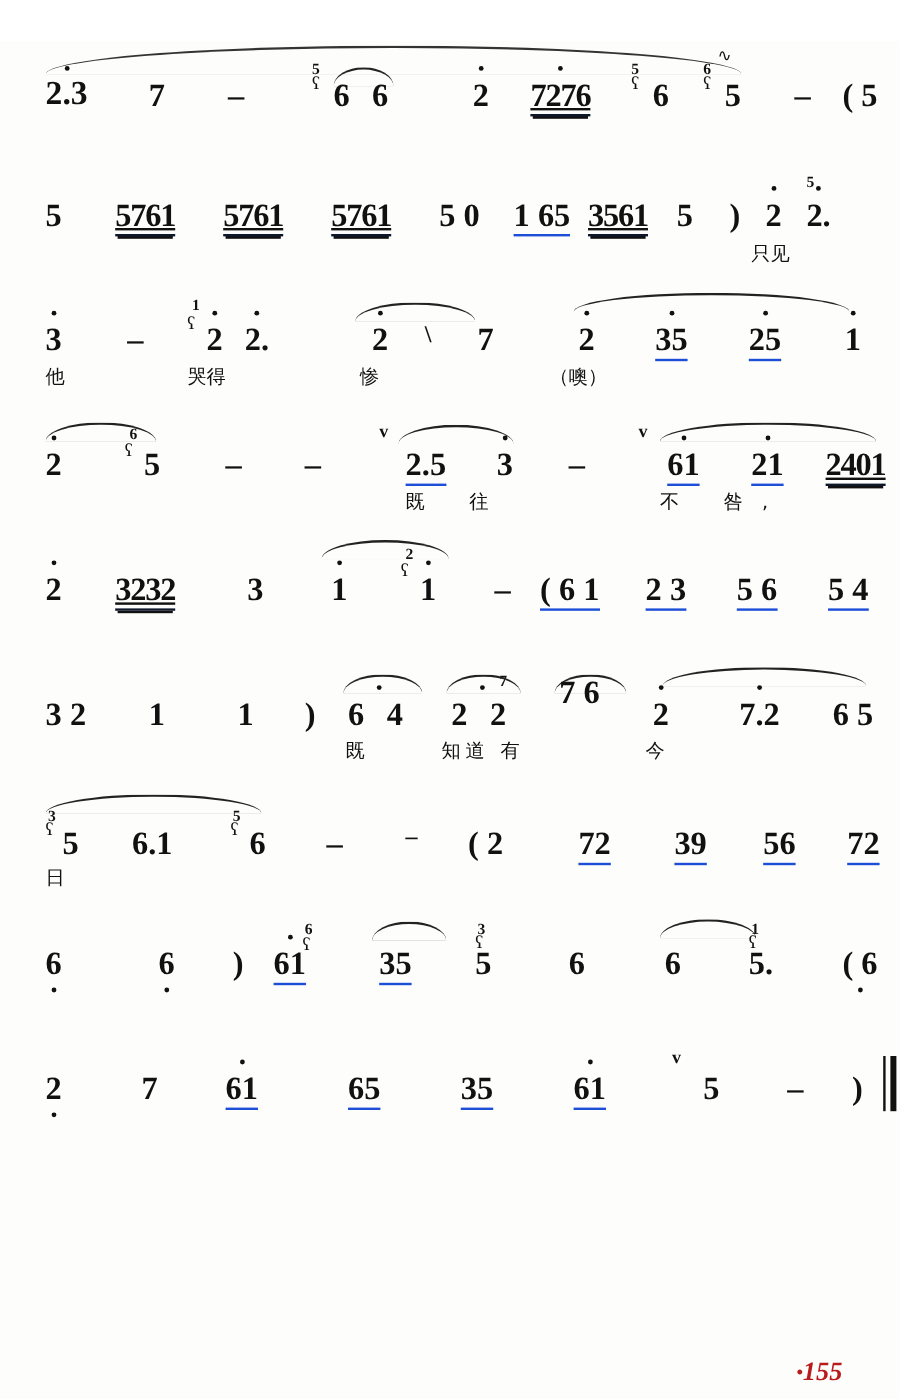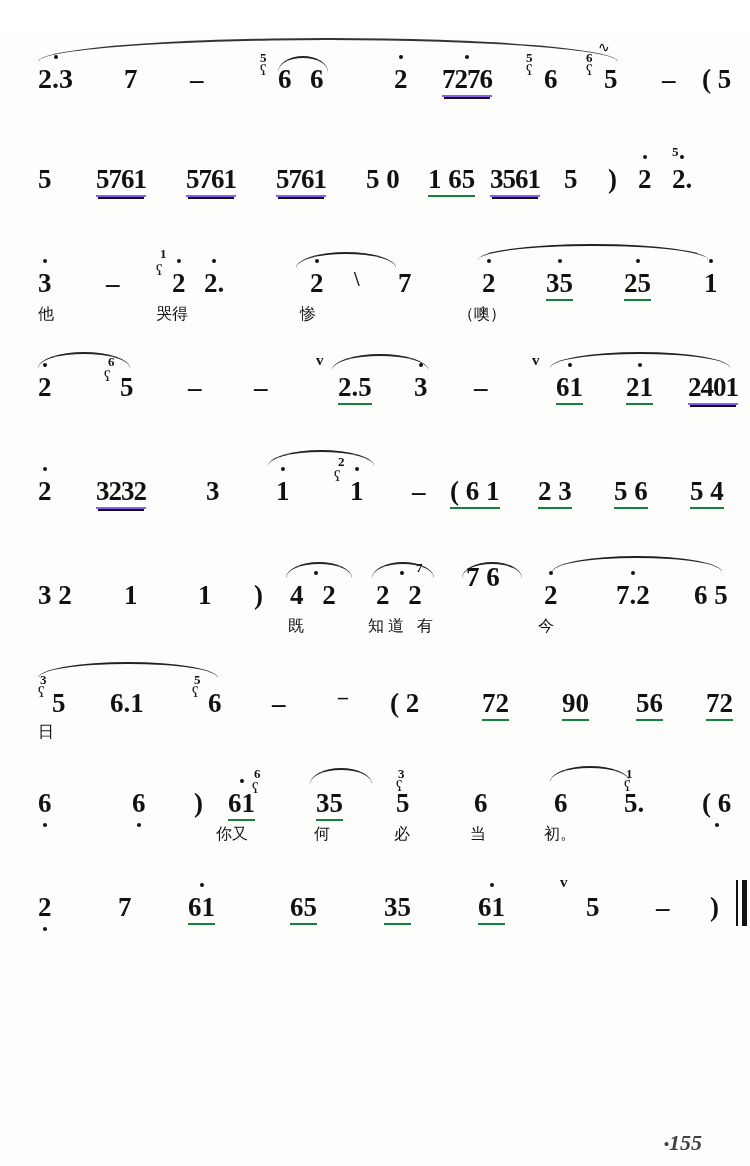--- a/index.html
+++ b/index.html
@@ -75,27 +75,28 @@
     left: 50%;
     transform: translateX(-50%);
     bottom: -9px;
     width: 4px;
     height: 4px;
     border-radius: 50%;
     background: #111;
   }
   
   .u1 {
-    border-bottom: 2px solid #15803d;
+    border-bottom: 2px solid #1d4ed8;
     padding-bottom: 1px;
   }
   .u2 {
-    border-bottom: 2px solid #8b5cf6;
+    border-bottom: 2px solid #0f172a;
     padding-bottom: 1px;
     box-shadow: 0 4px 0 -2px #111;
+    text-decoration: underline;
   }
 
   
   .slur {
     position: absolute;
     border-top: 2px solid #222;
     border-radius: 50%/100% 100% 0 0;
     height: 14px;
     border-left: none;
     border-right: none;
@@ -154,21 +155,21 @@
 
   
   .page-number {
     position: absolute;
     right: 48px;
     bottom: 44px;
     font-family: "Liberation Serif", serif;
     font-weight: bold;
     font-style: italic;
     font-size: 22px;
-    color: #404040;
+    color: #b91c1c;
   }
   .page-number .lead {
     font-size: 15px;
     vertical-align: middle;
   }
 </style>
 </head>
 <body>
 
 <div class="page">
@@ -207,20 +208,23 @@
       <span class="cell u2" style="position:absolute;left:238px;top:26px;letter-spacing:-1px;">5761</span>
       <span class="cell" style="position:absolute;left:328px;top:26px;">5 0</span>
       <span class="cell u1" style="position:absolute;left:390px;top:26px;">1 65</span>
       <span class="cell u2" style="position:absolute;left:452px;top:26px;letter-spacing:-1px;">3561</span>
       <span class="cell" style="position:absolute;left:526px;top:26px;">5</span>
       <span class="cell" style="position:absolute;left:570px;top:26px;">)</span>
       <span class="cell dot-up" style="position:absolute;left:600px;top:26px;">2</span>
       <span class="grace" style="left:634px;top:8px;">5</span>
       <span class="cell dot-up" style="position:absolute;left:634px;top:26px;">2.</span>
     </div>
+    <div class="lyrics">
+      <span class="lyr" style="left:588px;top:2px;">只见</span>
+    </div>
   </div>
 
   <div class="system">
     <div class="notes">
       <span class="cell dot-up" style="position:absolute;left:0px;top:26px;">3</span>
       <span class="cell" style="position:absolute;left:68px;top:26px;">–</span>
       <span class="grace" style="left:122px;top:6px;">1</span>
       <span class="curl" style="left:118px;top:22px;">ʕ</span>
       <span class="cell dot-up" style="position:absolute;left:134px;top:26px;">2</span>
       <span class="cell dot-up" style="position:absolute;left:166px;top:26px;">2.</span>
@@ -255,20 +259,24 @@
       <span class="slur" style="left:294px;top:8px;width:96px;"></span>
       <span class="cell u1" style="position:absolute;left:300px;top:26px;">2.5</span>
       <span class="cell dot-up" style="position:absolute;left:376px;top:26px;">3</span>
       <span class="cell" style="position:absolute;left:436px;top:26px;">–</span>
       <span class="vmark" style="left:494px;top:8px;">v</span>
       <span class="slur" style="left:512px;top:6px;width:180px;"></span>
       <span class="cell u1 dot-up" style="position:absolute;left:518px;top:26px;">61</span>
       <span class="cell u1 dot-up" style="position:absolute;left:588px;top:26px;">21</span>
       <span class="cell u2" style="position:absolute;left:650px;top:26px;letter-spacing:-1px;">2401</span>
     </div>
+    <div class="lyrics">
+      <span class="lyr" style="left:300px;top:0px;letter-spacing:16px;">既 往</span>
+      <span class="lyr" style="left:512px;top:0px;letter-spacing:16px;">不 咎,</span>
+    </div>
   </div>
 
   <div class="system">
     <div class="notes">
       <span class="cell dot-up" style="position:absolute;left:0px;top:26px;">2</span>
       <span class="cell u2" style="position:absolute;left:58px;top:26px;letter-spacing:-1px;">3232</span>
       <span class="cell" style="position:absolute;left:168px;top:26px;">3</span>
       <span class="cell dot-up" style="position:absolute;left:238px;top:26px;">1</span>
       <span class="slur" style="left:230px;top:0px;width:106px;"></span>
       <span class="grace" style="left:300px;top:6px;">2</span>
@@ -283,21 +291,21 @@
     <div class="lyrics"></div>
   </div>
 
   <div class="system">
     <div class="notes">
       <span class="cell" style="position:absolute;left:0px;top:26px;">3 2</span>
       <span class="cell" style="position:absolute;left:86px;top:26px;">1</span>
       <span class="cell" style="position:absolute;left:160px;top:26px;">1</span>
       <span class="cell" style="position:absolute;left:216px;top:26px;">)</span>
       <span class="slur" style="left:248px;top:8px;width:66px;"></span>
-      <span class="cell dot-up" style="position:absolute;left:252px;top:26px;letter-spacing:6px;">4 2</span>
+      <span class="cell dot-up" style="position:absolute;left:252px;top:26px;letter-spacing:6px;">6 4</span>
       <span class="grace" style="left:378px;top:8px;">7</span>
       <span class="slur" style="left:334px;top:8px;width:62px;"></span>
       <span class="cell dot-up" style="position:absolute;left:338px;top:26px;letter-spacing:6px;">2 2</span>
       <span class="slur" style="left:424px;top:8px;width:60px;"></span>
       <span class="cell" style="position:absolute;left:428px;top:8px;">7 6</span>
       <span class="cell dot-up" style="position:absolute;left:506px;top:26px;">2</span>
       <span class="slur" style="left:514px;top:2px;width:170px;"></span>
       <span class="cell dot-up" style="position:absolute;left:578px;top:26px;">7.2</span>
       <span class="cell" style="position:absolute;left:656px;top:26px;">6 5</span>
     </div>
@@ -315,21 +323,21 @@
       <span class="curl" style="left:0px;top:28px;">ʕ</span>
       <span class="cell" style="position:absolute;left:14px;top:30px;">5</span>
       <span class="cell" style="position:absolute;left:72px;top:30px;">6.1</span>
       <span class="grace" style="left:156px;top:16px;">5</span>
       <span class="curl" style="left:154px;top:28px;">ʕ</span>
       <span class="cell" style="position:absolute;left:170px;top:30px;">6</span>
       <span class="cell" style="position:absolute;left:234px;top:30px;">–</span>
       <span class="cell" style="position:absolute;left:300px;top:24px;font-size:20px;">–</span>
       <span class="cell" style="position:absolute;left:352px;top:30px;">( 2</span>
       <span class="cell u1" style="position:absolute;left:444px;top:30px;">72</span>
-      <span class="cell u1" style="position:absolute;left:524px;top:30px;">90</span>
+      <span class="cell u1" style="position:absolute;left:524px;top:30px;">39</span>
       <span class="cell u1" style="position:absolute;left:598px;top:30px;text-align:right;">56</span>
       <span class="cell u1" style="position:absolute;left:668px;top:30px;">72</span>
     </div>
     <div class="lyrics">
       <span class="lyr" style="left:0px;top:2px;">日</span>
     </div>
   </div>
 
   <div class="system">
     <div class="notes">
@@ -345,27 +353,20 @@
       <span class="curl" style="left:358px;top:18px;">ʕ</span>
       <span class="cell" style="position:absolute;left:358px;top:26px;">5</span>
       <span class="cell" style="position:absolute;left:436px;top:26px;">6</span>
       <span class="slur" style="left:512px;top:4px;width:80px;"></span>
       <span class="cell" style="position:absolute;left:516px;top:26px;">6</span>
       <span class="grace" style="left:588px;top:6px;">1</span>
       <span class="curl" style="left:586px;top:18px;">ʕ</span>
       <span class="cell" style="position:absolute;left:586px;top:26px;">5.</span>
       <span class="cell dot-dn" style="position:absolute;left:664px;top:26px;">( 6</span>
     </div>
-    <div class="lyrics">
-      <span class="lyr" style="left:178px;top:0px;">你又</span>
-      <span class="lyr" style="left:276px;top:0px;">何</span>
-      <span class="lyr" style="left:356px;top:0px;">必</span>
-      <span class="lyr" style="left:432px;top:0px;">当</span>
-      <span class="lyr" style="left:506px;top:0px;">初。</span>
-    </div>
   </div>
 
   <div class="system">
     <div class="notes">
       <span class="cell dot-dn" style="position:absolute;left:0px;top:26px;">2</span>
       <span class="cell" style="position:absolute;left:80px;top:26px;">7</span>
       <span class="cell u1 dot-up" style="position:absolute;left:150px;top:26px;">61</span>
       <span class="cell u1" style="position:absolute;left:252px;top:26px;">65</span>
       <span class="cell u1" style="position:absolute;left:346px;top:26px;">35</span>
       <span class="cell u1 dot-up" style="position:absolute;left:440px;top:26px;">61</span>

